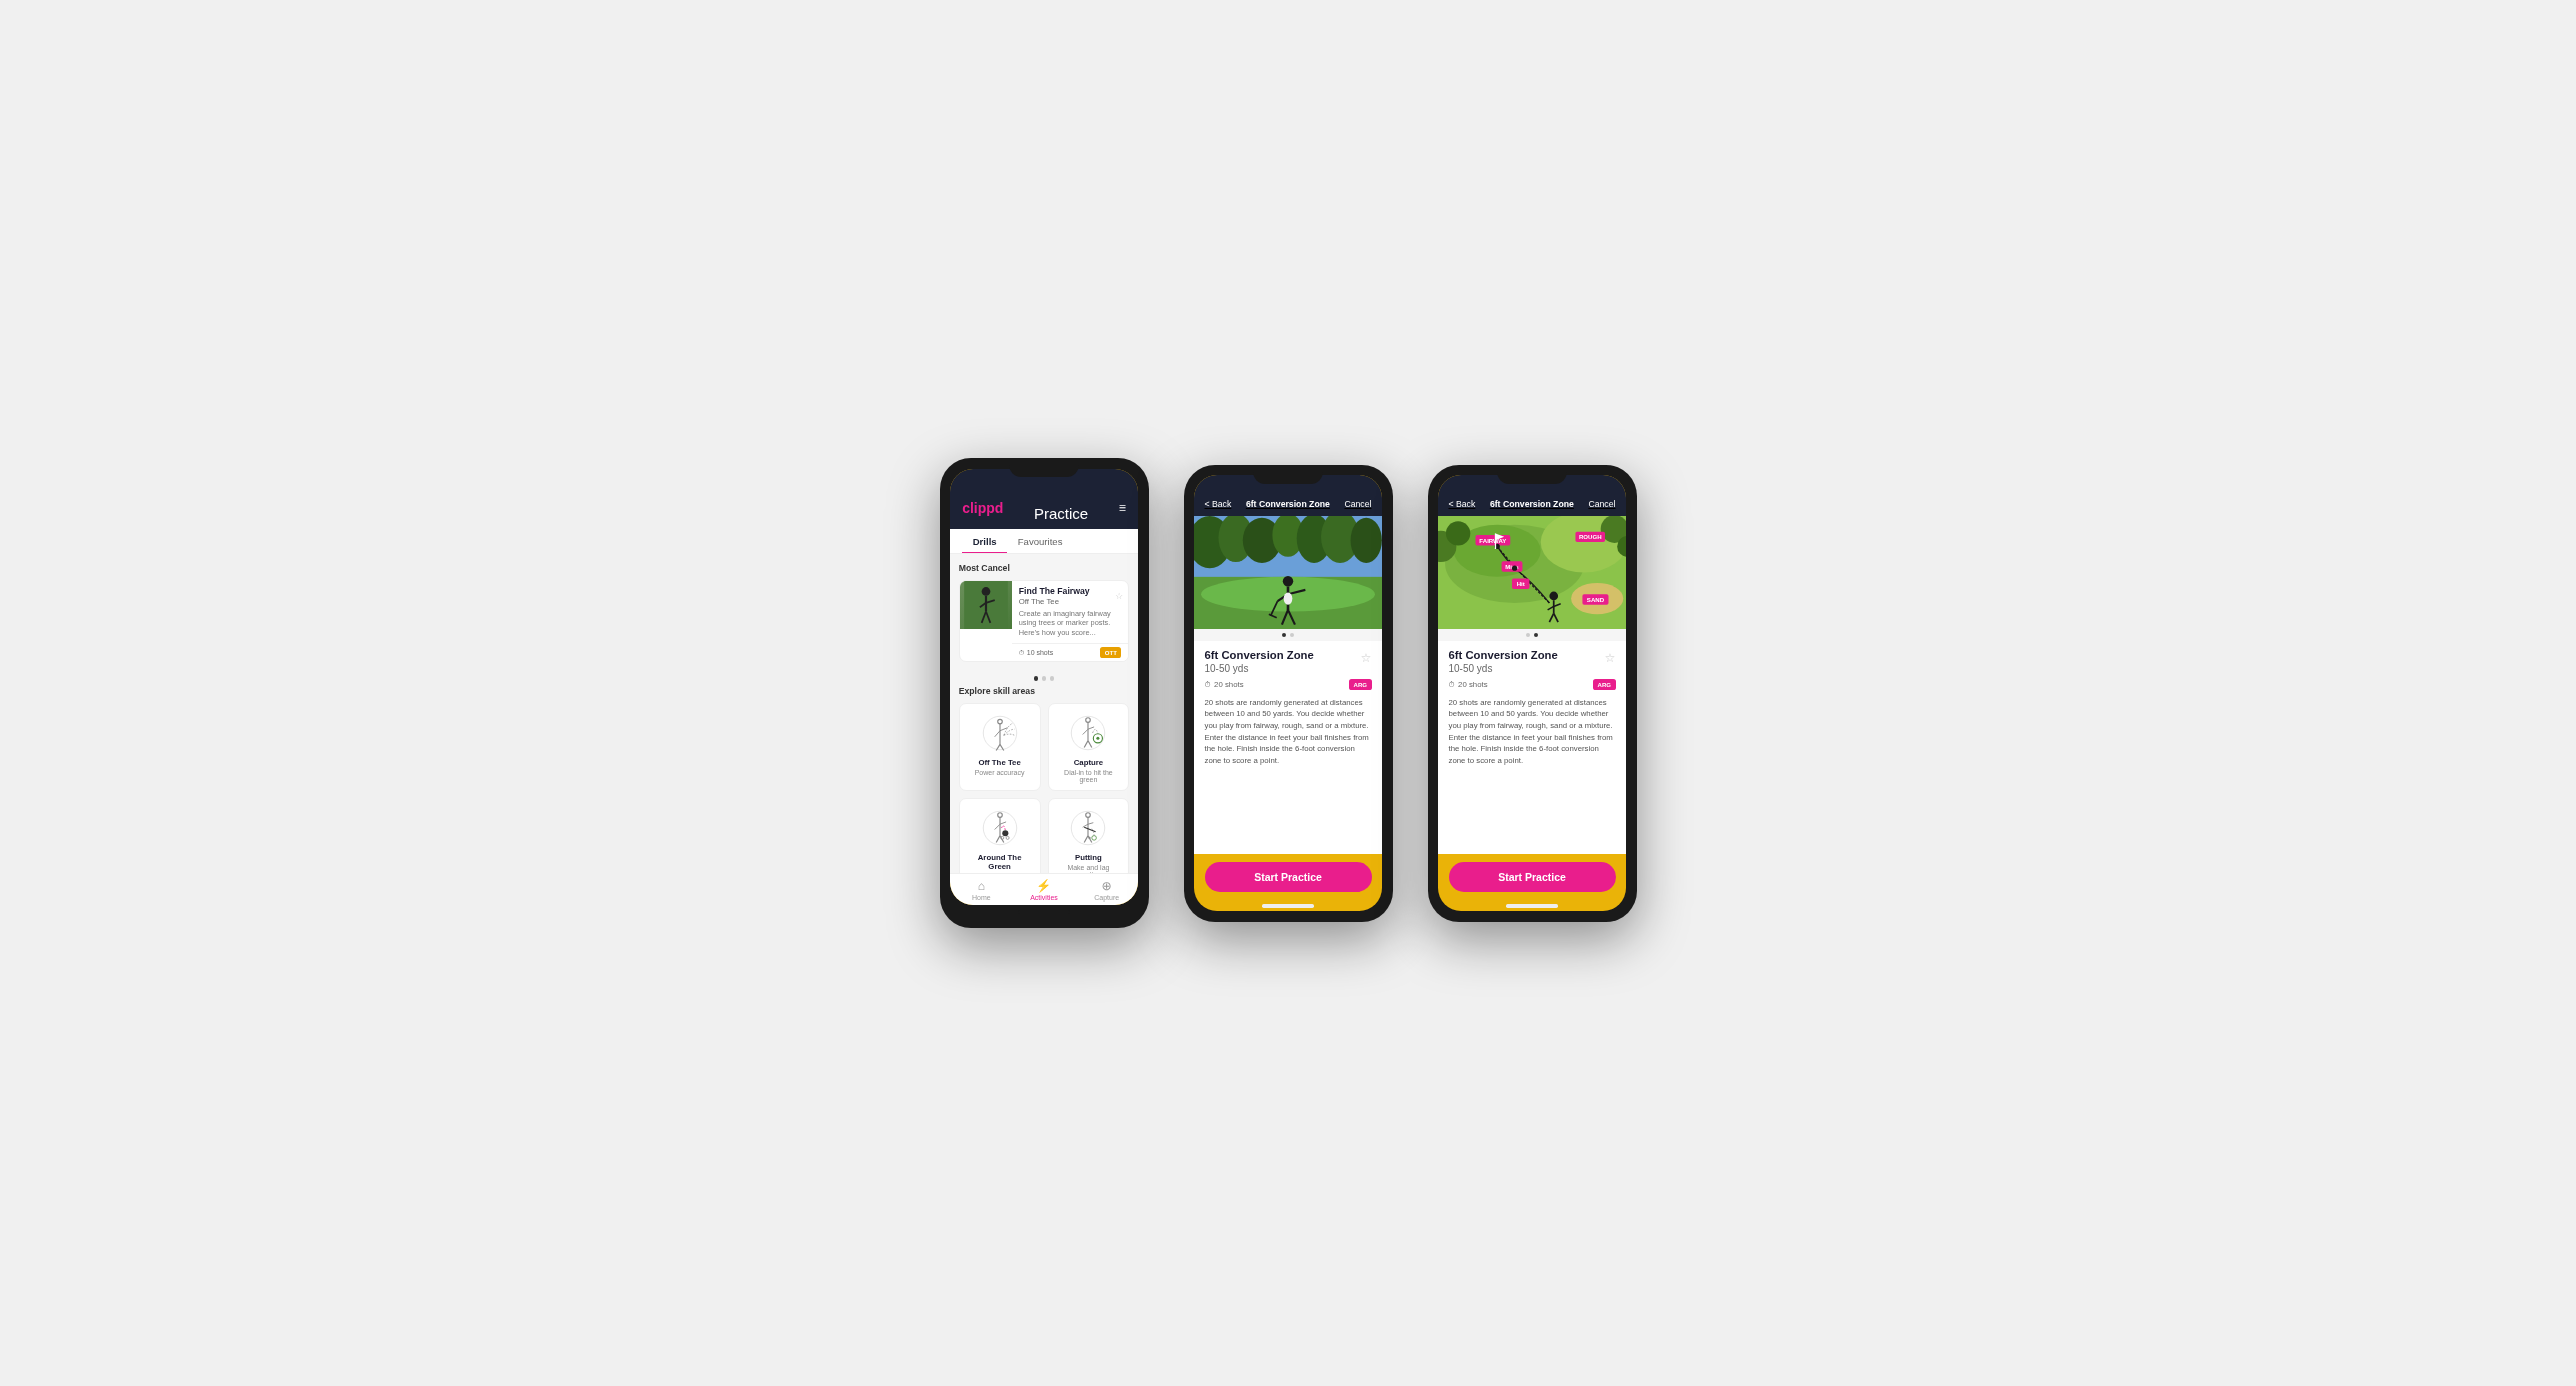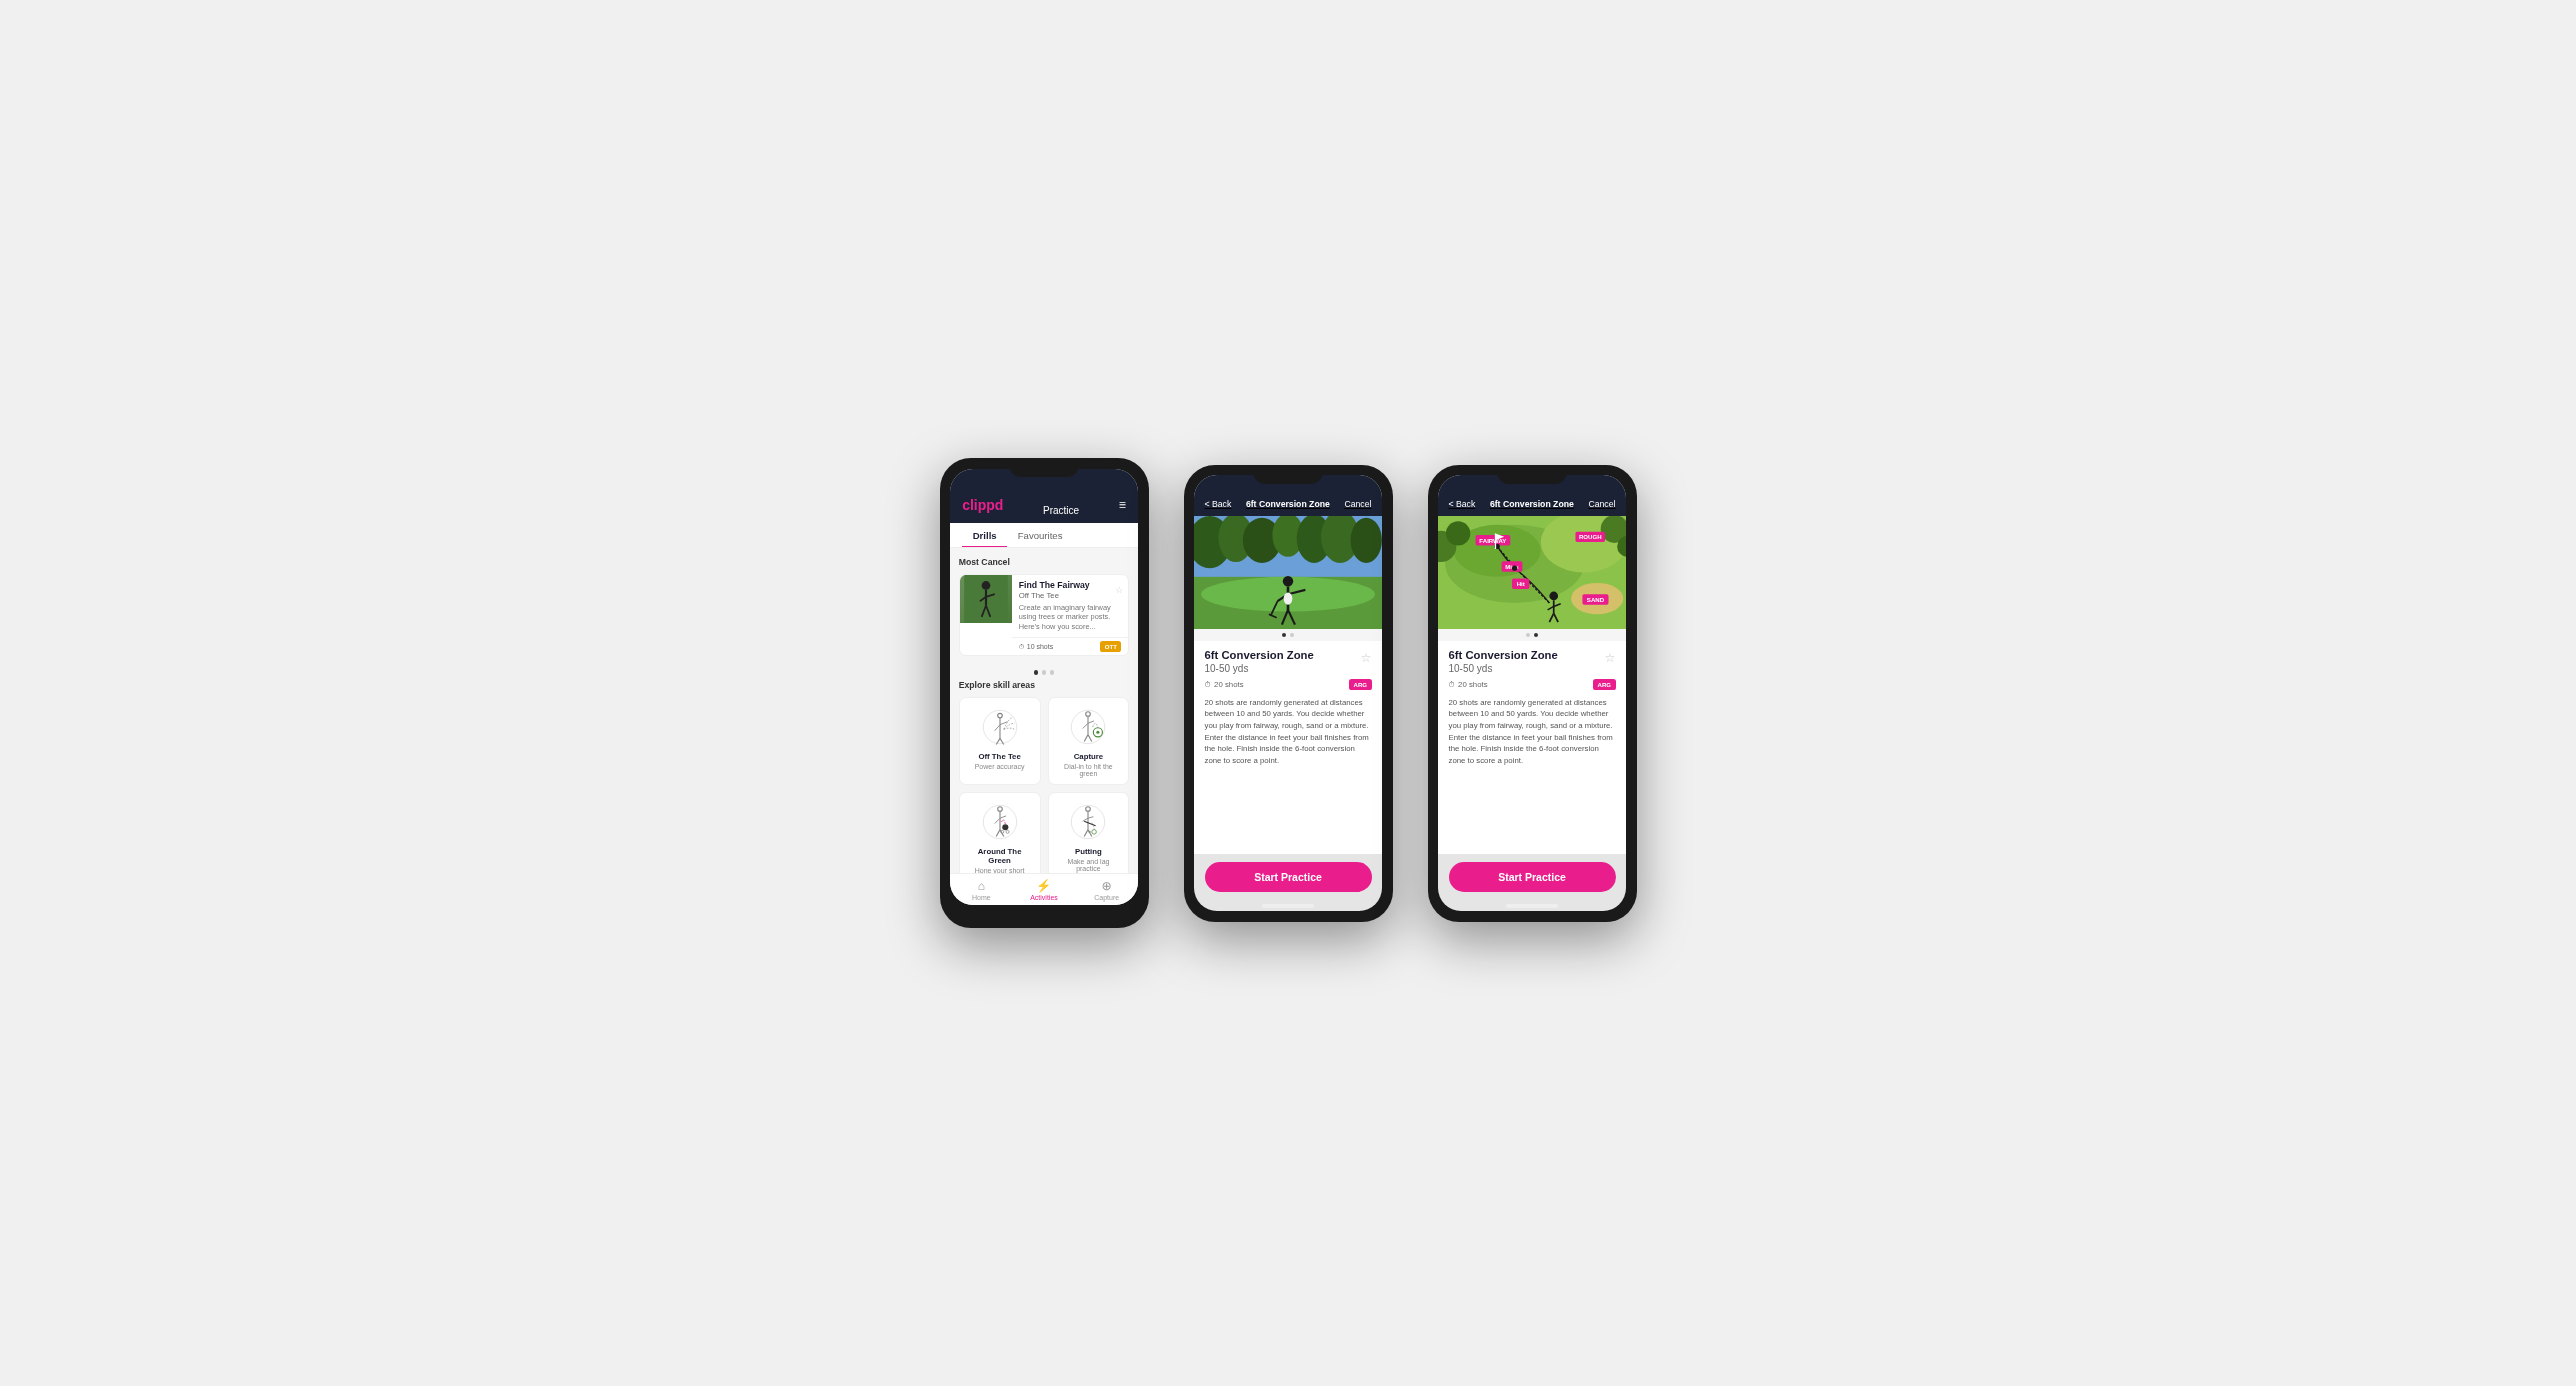--- a/index.html
+++ b/index.html
@@ -17,21 +17,21 @@
     
     .phone {
       width: 209px;
       background: #1a1a1a;
       border-radius: 31px;
       padding: 10.5px;
       box-shadow: 0 17.4px 52px rgba(0,0,0,0.4);
       position: relative;
     }
     .phone-inner {
-      background: #e5e5e5;
+      background: #eab308;
       border-radius: 23px;
       overflow: hidden;
       height: 436px;
       display: flex;
       flex-direction: column;
       position: relative;
     }
     .phone-notch {
       background: #1a1a1a;
       height: 19px;
@@ -60,21 +60,21 @@
       justify-content: space-between;
       align-items: center;
     }
     .screen1-logo {
       color: #e91e8c;
       font-size: 14px;
       font-weight: 700;
     }
     .screen1-title {
       color: #fff;
-      font-size: 10px;
+      font-size: 15px;
       margin-top: 12px;
     }
     .hamburger {
       color: #fff;
       font-size: 12.2px;
     }
     .tabs-bar {
       background: #fff;
       display: flex;
       border-bottom: 0.9px solid #eee;

